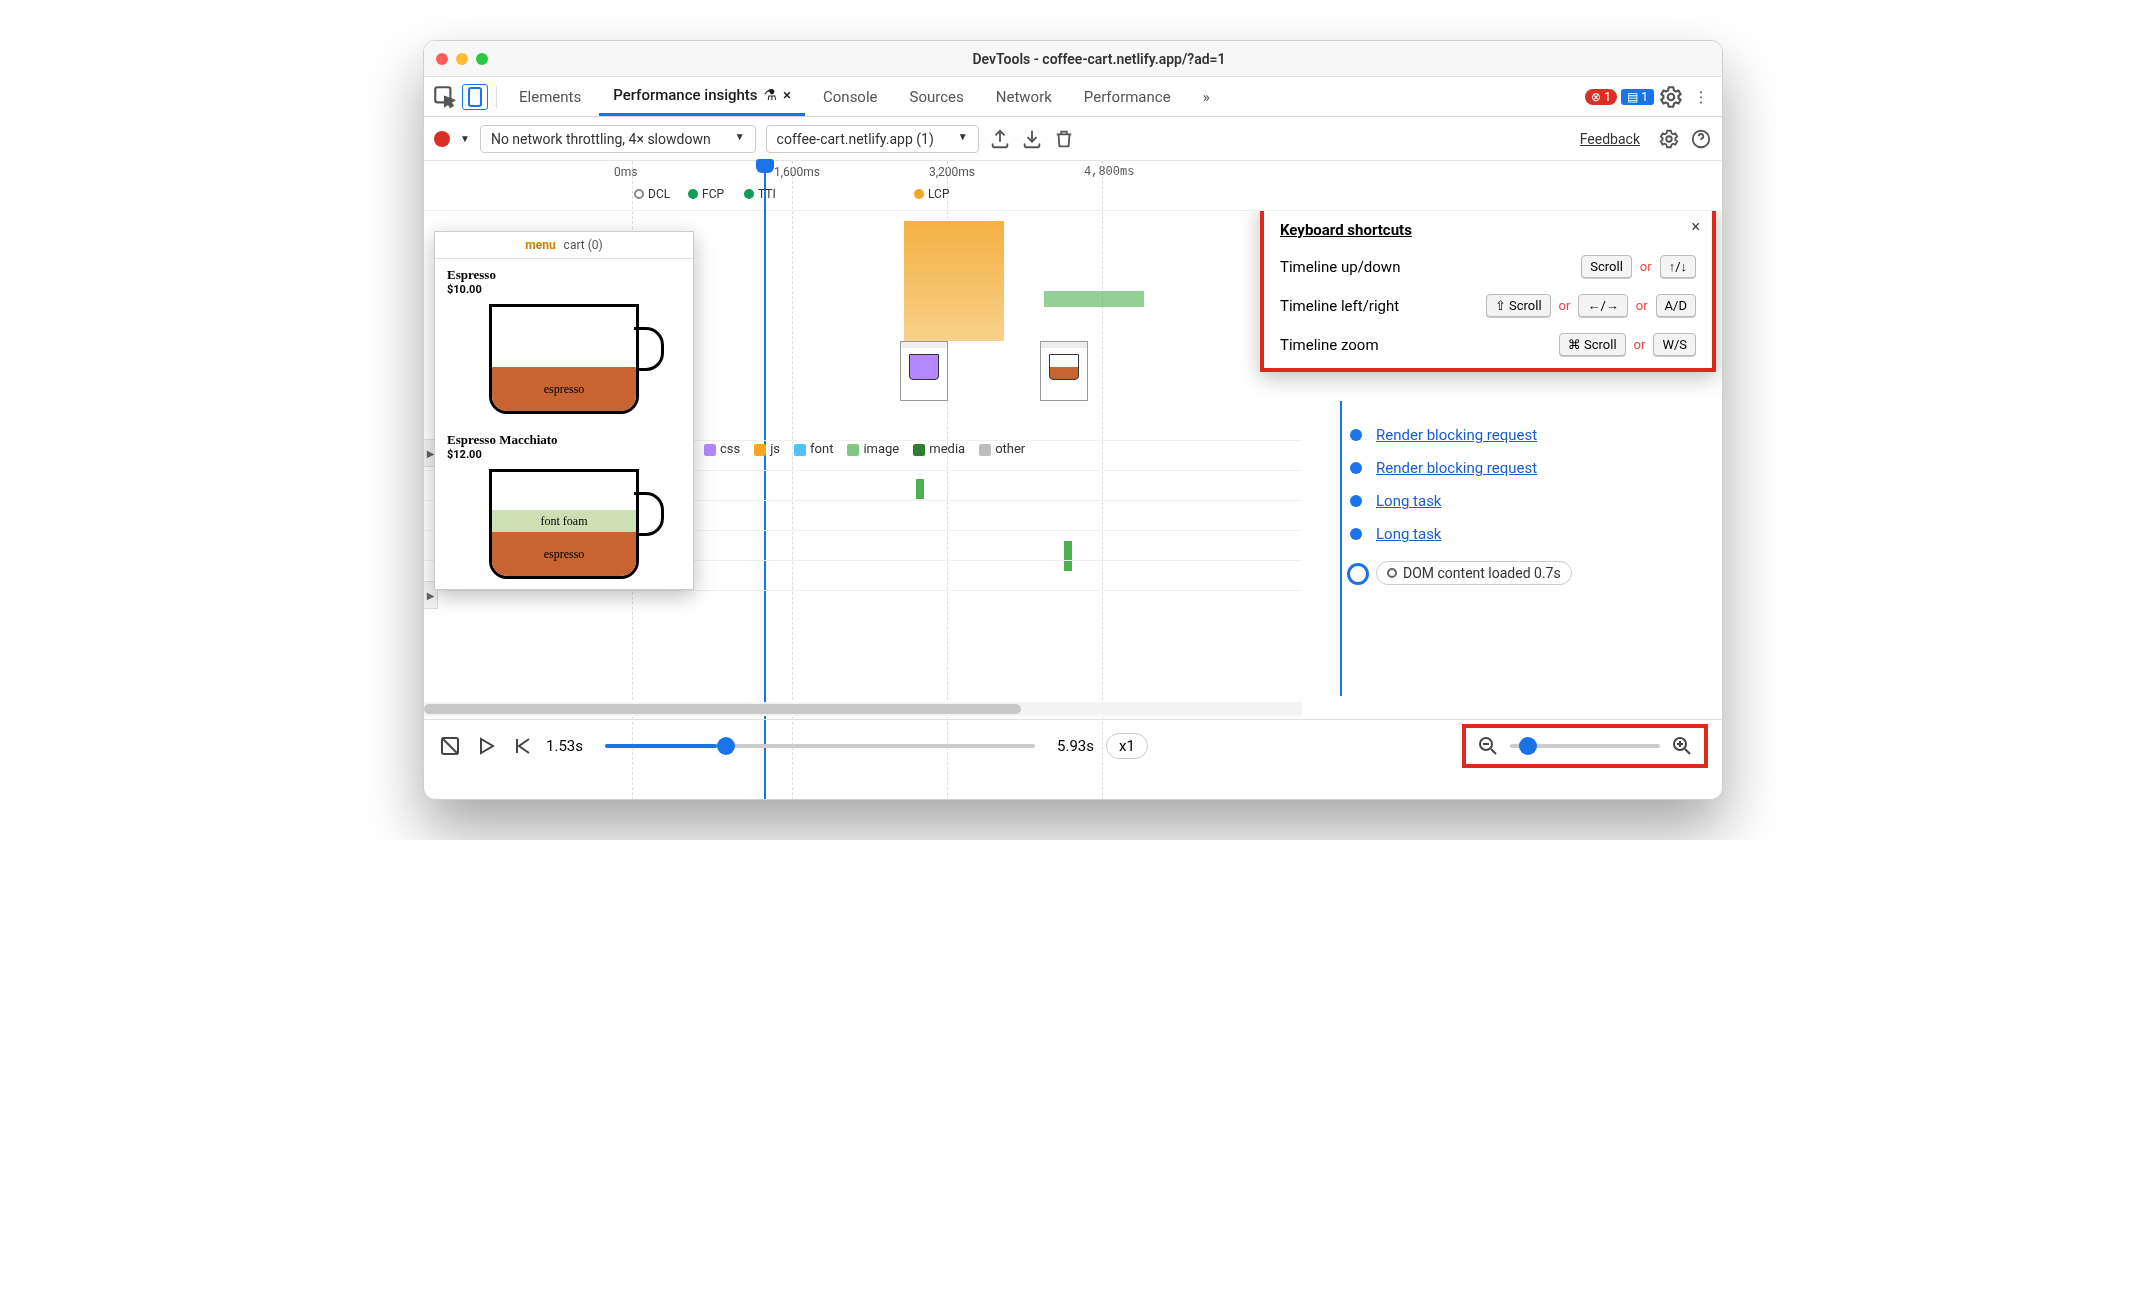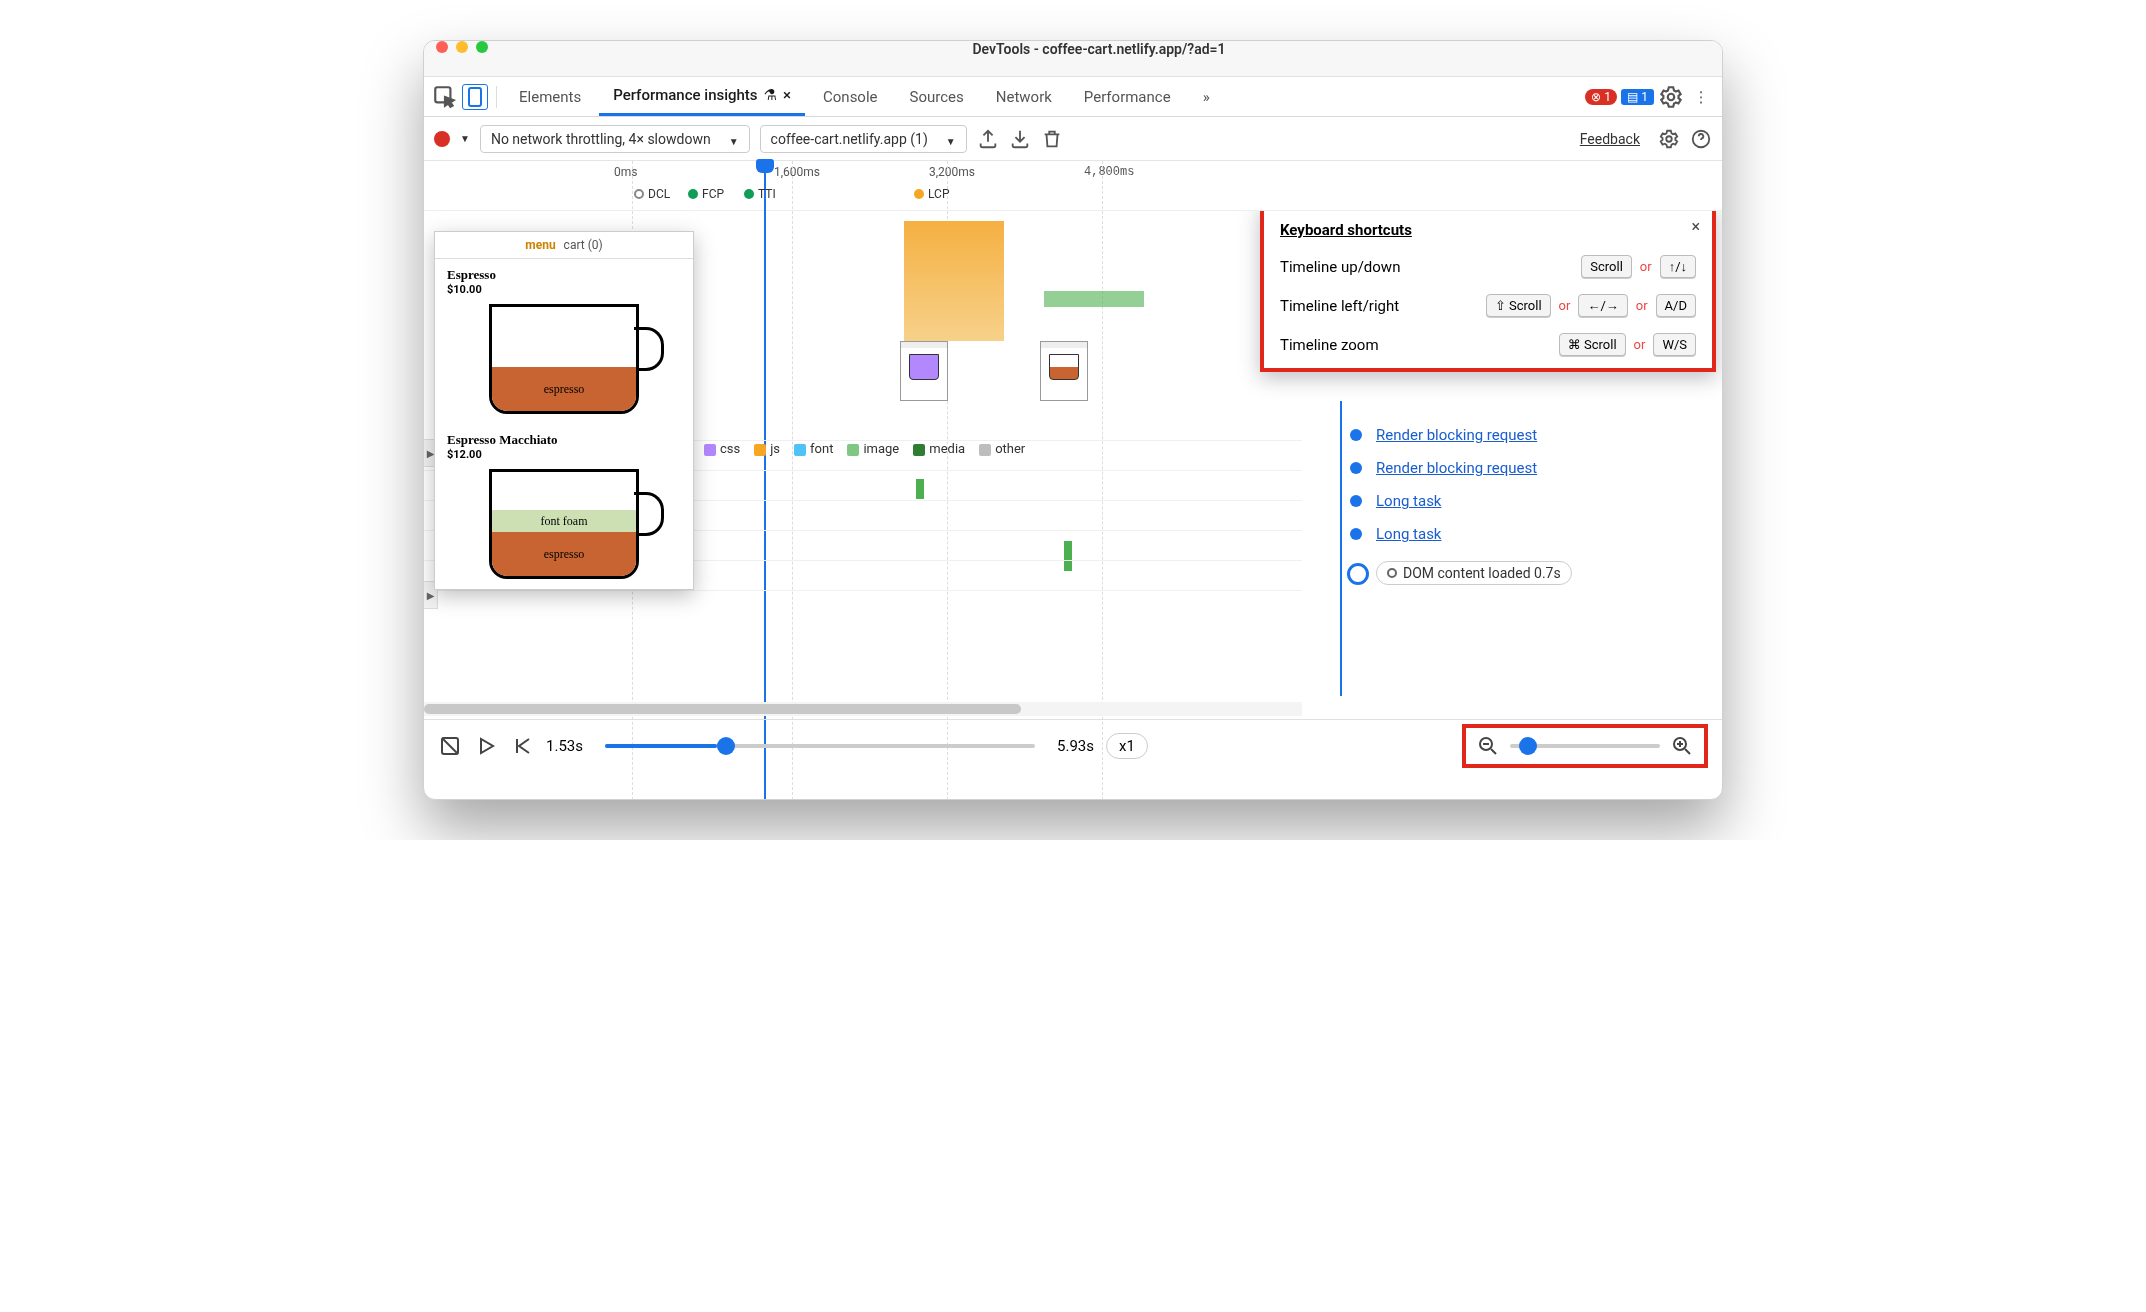--- a/index.html
+++ b/index.html
@@ -6,21 +6,21 @@
 body { font-family: -apple-system, BlinkMacSystemFont, "Segoe UI", Roboto, sans-serif; background: #fff; }
 
 .window {
   width: 1300px; height: 760px; margin: 40px auto;
   border: 1px solid #d0d0d0; border-radius: 12px;
   box-shadow: 0 30px 60px rgba(0,0,0,0.35);
   background: #fff; overflow: hidden; position: relative;
 }
 
 
-.titlebar { height: 36px; display: flex; padding: 0 12px; border-bottom: 1px solid #e0e0e0; background: #f7f7f7; }
+.titlebar { height: 36px; display: flex; align-items: center; padding: 0 12px; border-bottom: 1px solid #e0e0e0; background: #f7f7f7; }
 .traffic { display: flex; gap: 8px; }
 .traffic span { width: 12px; height: 12px; border-radius: 50%; display: block; }
 .tl-close { background: #ff5f57; }
 .tl-min { background: #febc2e; }
 .tl-max { background: #28c840; }
 .win-title { flex: 1; text-align: center; font-size: 14px; font-weight: 600; color: #333; }
 
 
 .tabbar { height: 40px; display: flex; align-items: center; border-bottom: 1px solid #d7d7d7; padding: 0 8px; gap: 4px; font-size: 15px; color: #555; }
 .tabbar .ico { width: 26px; height: 26px; display: flex; align-items: center; justify-content: center; color: #555; }
@@ -28,21 +28,21 @@
 .tab { padding: 0 14px; height: 100%; display: flex; align-items: center; gap: 6px; cursor: pointer; white-space: nowrap; }
 .tab.active { color: #1a1a1a; border-bottom: 3px solid #1a73e8; font-weight: 500; }
 .badge-err { background: #d93025; color: #fff; border-radius: 10px; font-size: 12px; padding: 1px 6px; display:flex; align-items:center; gap:3px;}
 .badge-info { background: #1a73e8; color: #fff; border-radius: 3px; font-size: 12px; padding: 1px 6px; display:flex; align-items:center; gap:3px;}
 .spacer { flex: 1; }
 
 
 .toolbar { height: 44px; display: flex; align-items: center; padding: 0 10px; gap: 10px; border-bottom: 1px solid #e5e5e5; font-size: 14px; }
 .rec-dot { width: 16px; height: 16px; border-radius: 50%; background: #d93025; }
 .caret { font-size: 10px; color: #333; }
-.selectbox { border: 1px solid #ccc; border-radius: 4px; padding: 5px 10px; display: flex; align-items: flex-end; gap: 18px; background: #fff; color: #333; }
+.selectbox { border: 1px solid #ccc; border-radius: 4px; padding: 5px 10px; display: flex; align-items: flex-start; gap: 24px; background: #fff; color: #333; }
 .toolbar .ico { width: 22px; height: 22px; display: flex; align-items: center; justify-content: center; color: #555; }
 .feedback { text-decoration: underline; color: #333; margin-left: auto; margin-right: 8px; }
 
 
 .ruler { height: 50px; border-bottom: 1px solid #eee; position: relative; padding-top: 4px; font-size: 12px; color: #555; }
 .ruler .tick { position: absolute; top: 4px; font-size: 12px; }
 .ruler .gridline { position: absolute; top: 0; bottom: -600px; border-left: 1px dashed #ddd; }
 .marker-pill { position:absolute; top: 26px; display:flex; align-items:center; gap:4px; font-size:12px; color:#333; }
 .marker-pill .dot { width:10px; height:10px; border-radius:50%; }
 .playhead { position:absolute; top:0; bottom:-600px; width:2px; background:#1a73e8; left: 340px; }

